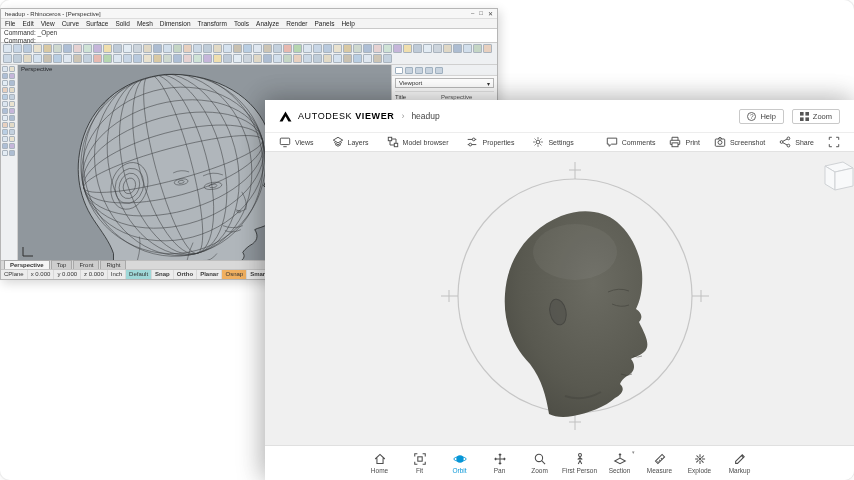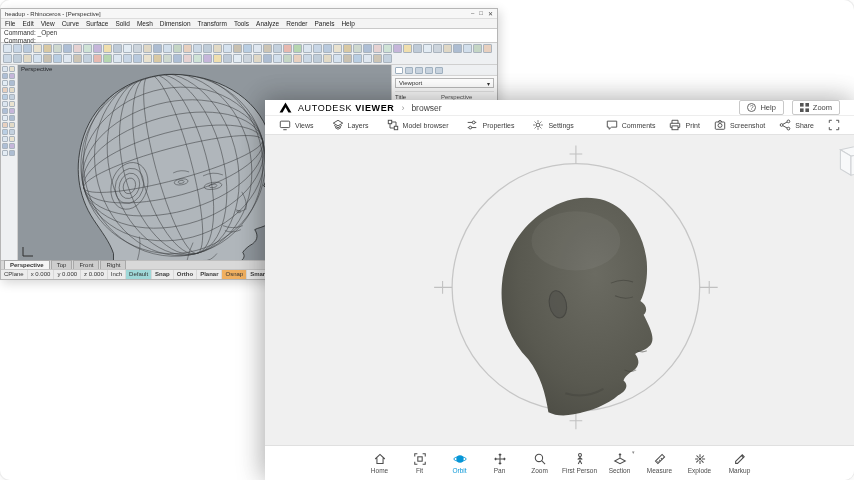--- a/index.html
+++ b/index.html
@@ -41,21 +41,21 @@
   .rh-status { height:10px; display:flex; align-items:center; background:#ececec; border-top:1px solid #c5c5c5; overflow:hidden; }
   .st { padding:0 3px; font-size:6px; color:#333; white-space:nowrap; border-right:1px solid #d8d8d8; line-height:9px; }
   .st-teal { background:#9fd8d8; }
   .st-orange { background:#f0b060; }
   .st-toggle { font-weight:bold; color:#3a3a3a; }
 
   
   .viewer { position:absolute; left:265px; top:100px; width:589px; height:380px; background:#fff;
             box-shadow:-4px 0 24px rgba(0,0,0,.22), 0 -4px 24px rgba(0,0,0,.12);
             display:flex; flex-direction:column; }
-  .vw-header { height:16px; display:flex; align-items:center; padding:0 14px; background:#fff; border-bottom:1px solid #ededed;text-align:right; }
+  .vw-header { height:33px; display:flex; align-items:center; padding:0 14px; background:#fff; border-bottom:1px solid #ededed;text-align:right; }
   .vw-logo { display:flex; align-items:center; margin-right:6px; }
   .vw-brand { font-size:9px; letter-spacing:.6px; color:#000; white-space:nowrap; }
   .vw-brand .bold { font-weight:bold; }
   .vw-crumb-sep { margin:0 7px; color:#999; font-size:9px; }
   .vw-file { font-size:8.5px; color:#444; }
   .vw-header-right { margin-left:auto; display:flex; gap:8px; }
   .vw-btn { display:flex; align-items:center; gap:4px; border:1px solid #c9c9c9; border-radius:2px; padding:2px 7px; font-size:7.5px; color:#444; background:#fff; cursor:pointer; }
   .help-circ { display:inline-flex; width:9px; height:9px; border:1px solid #666; border-radius:50%; align-items:center; justify-content:center; font-size:6.5px; color:#555; }
   .vw-toolbar { height:19px; display:flex; align-items:center; padding:0 14px; border-bottom:1px solid #e2e2e2; background:#fff; }
   .vw-tb-left { display:flex; gap:18px; }
@@ -342,21 +342,21 @@
       <span class="vw-logo">
         <svg width="13" height="11" viewBox="0 0 14 12">
             <path d="M0.5 11.5 L7 0.5 L13.5 11.5 H10.2 L7 5.8 L3.8 11.5 Z" fill="#000"></path>
           </svg>
       </span>
       <span class="vw-brand">
         <span>AUTODESK</span>
         <span class="bold">VIEWER</span>
       </span>
       <span class="vw-crumb-sep">›</span>
-      <span class="vw-file">browser</span>
+      <span class="vw-file">headup</span>
       <span class="vw-header-right">
         <span class="vw-btn">
           <span class="help-circ">?</span>
           <span>Help</span>
         </span>
         <span class="vw-btn">
           <svg width="9" height="9" viewBox="0 0 10 10">
               <g fill="#555">
                 <rect x="0" y="0" width="4" height="4"></rect>
                 <rect x="6" y="0" width="4" height="4"></rect>

